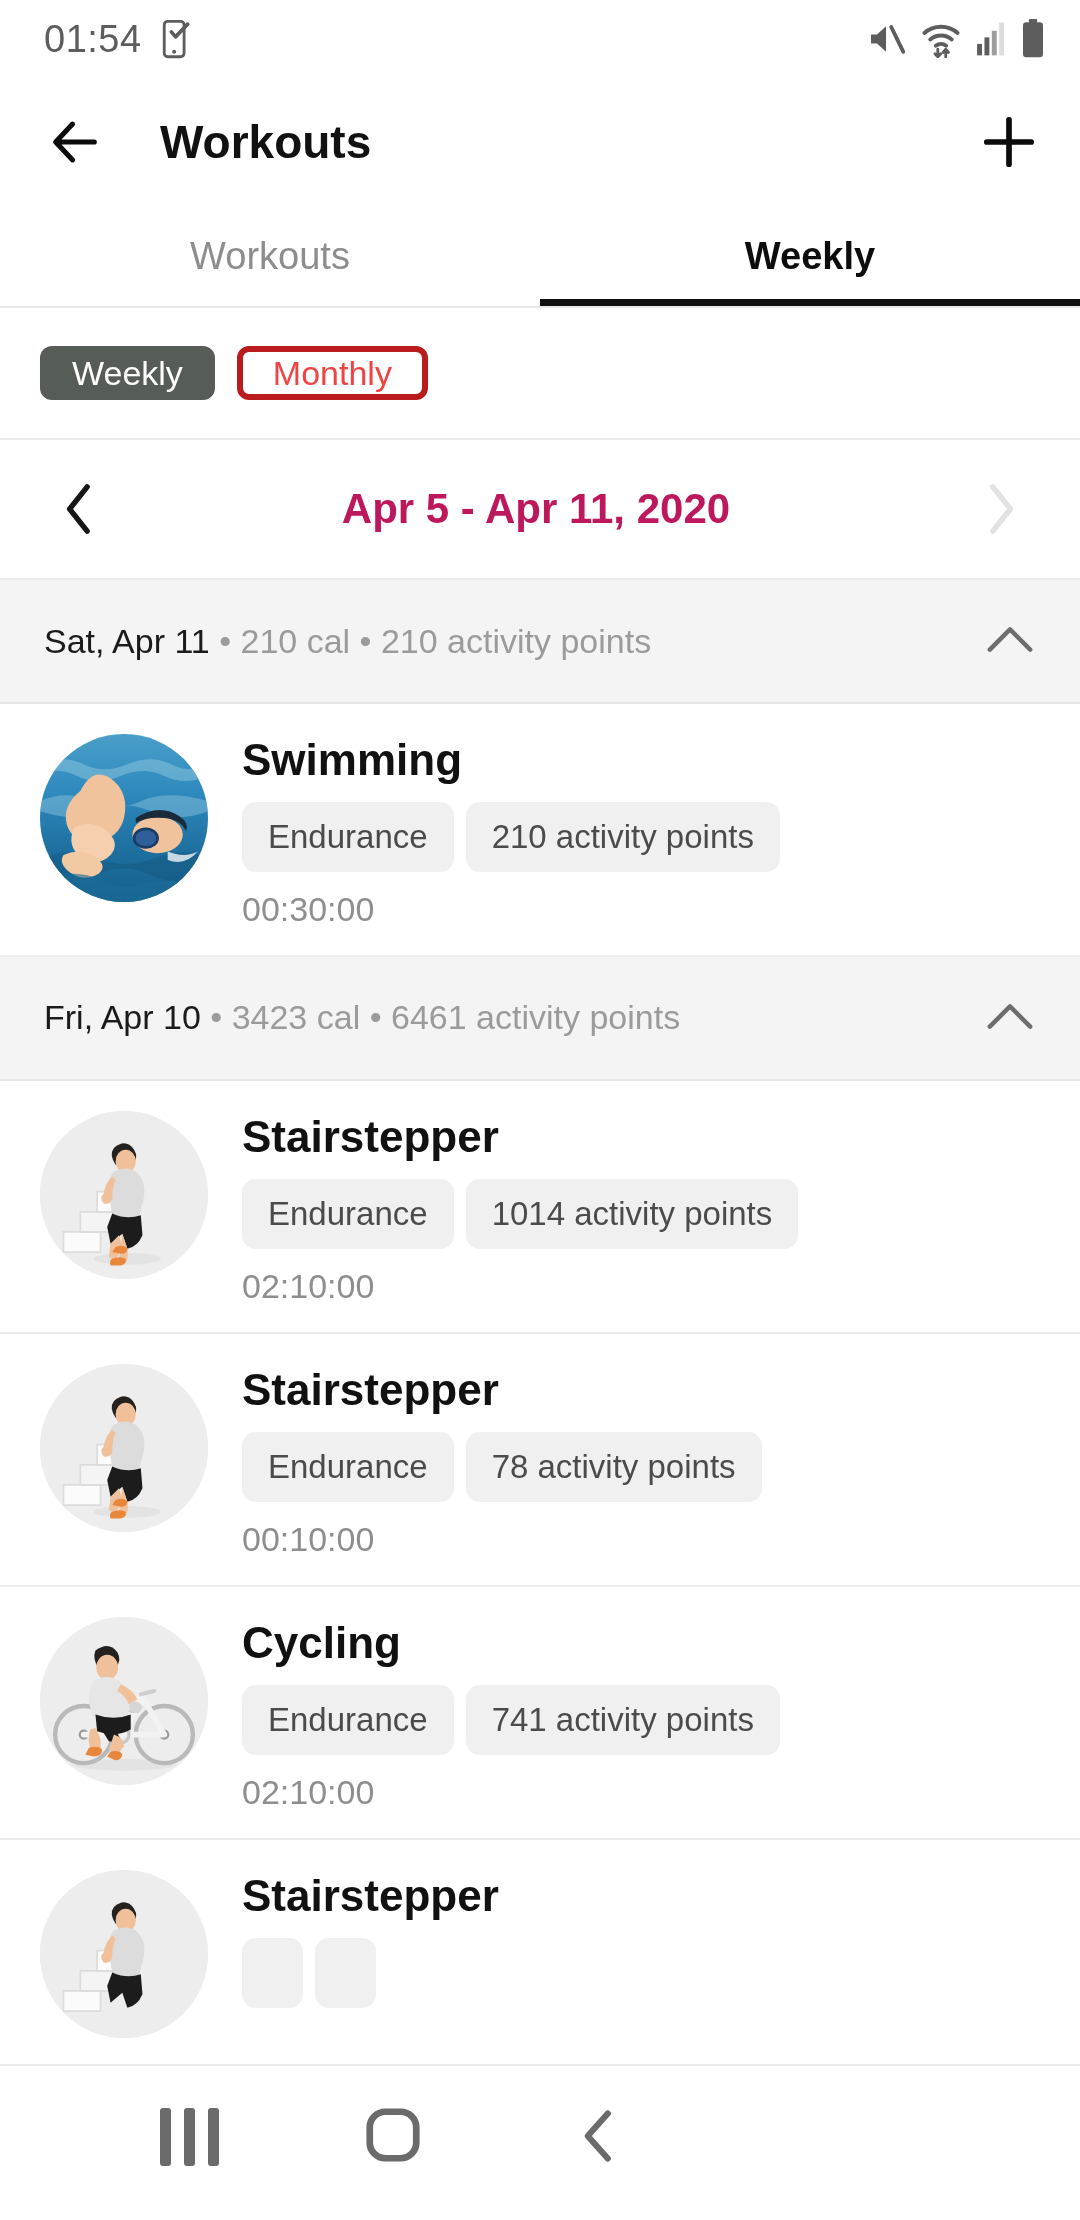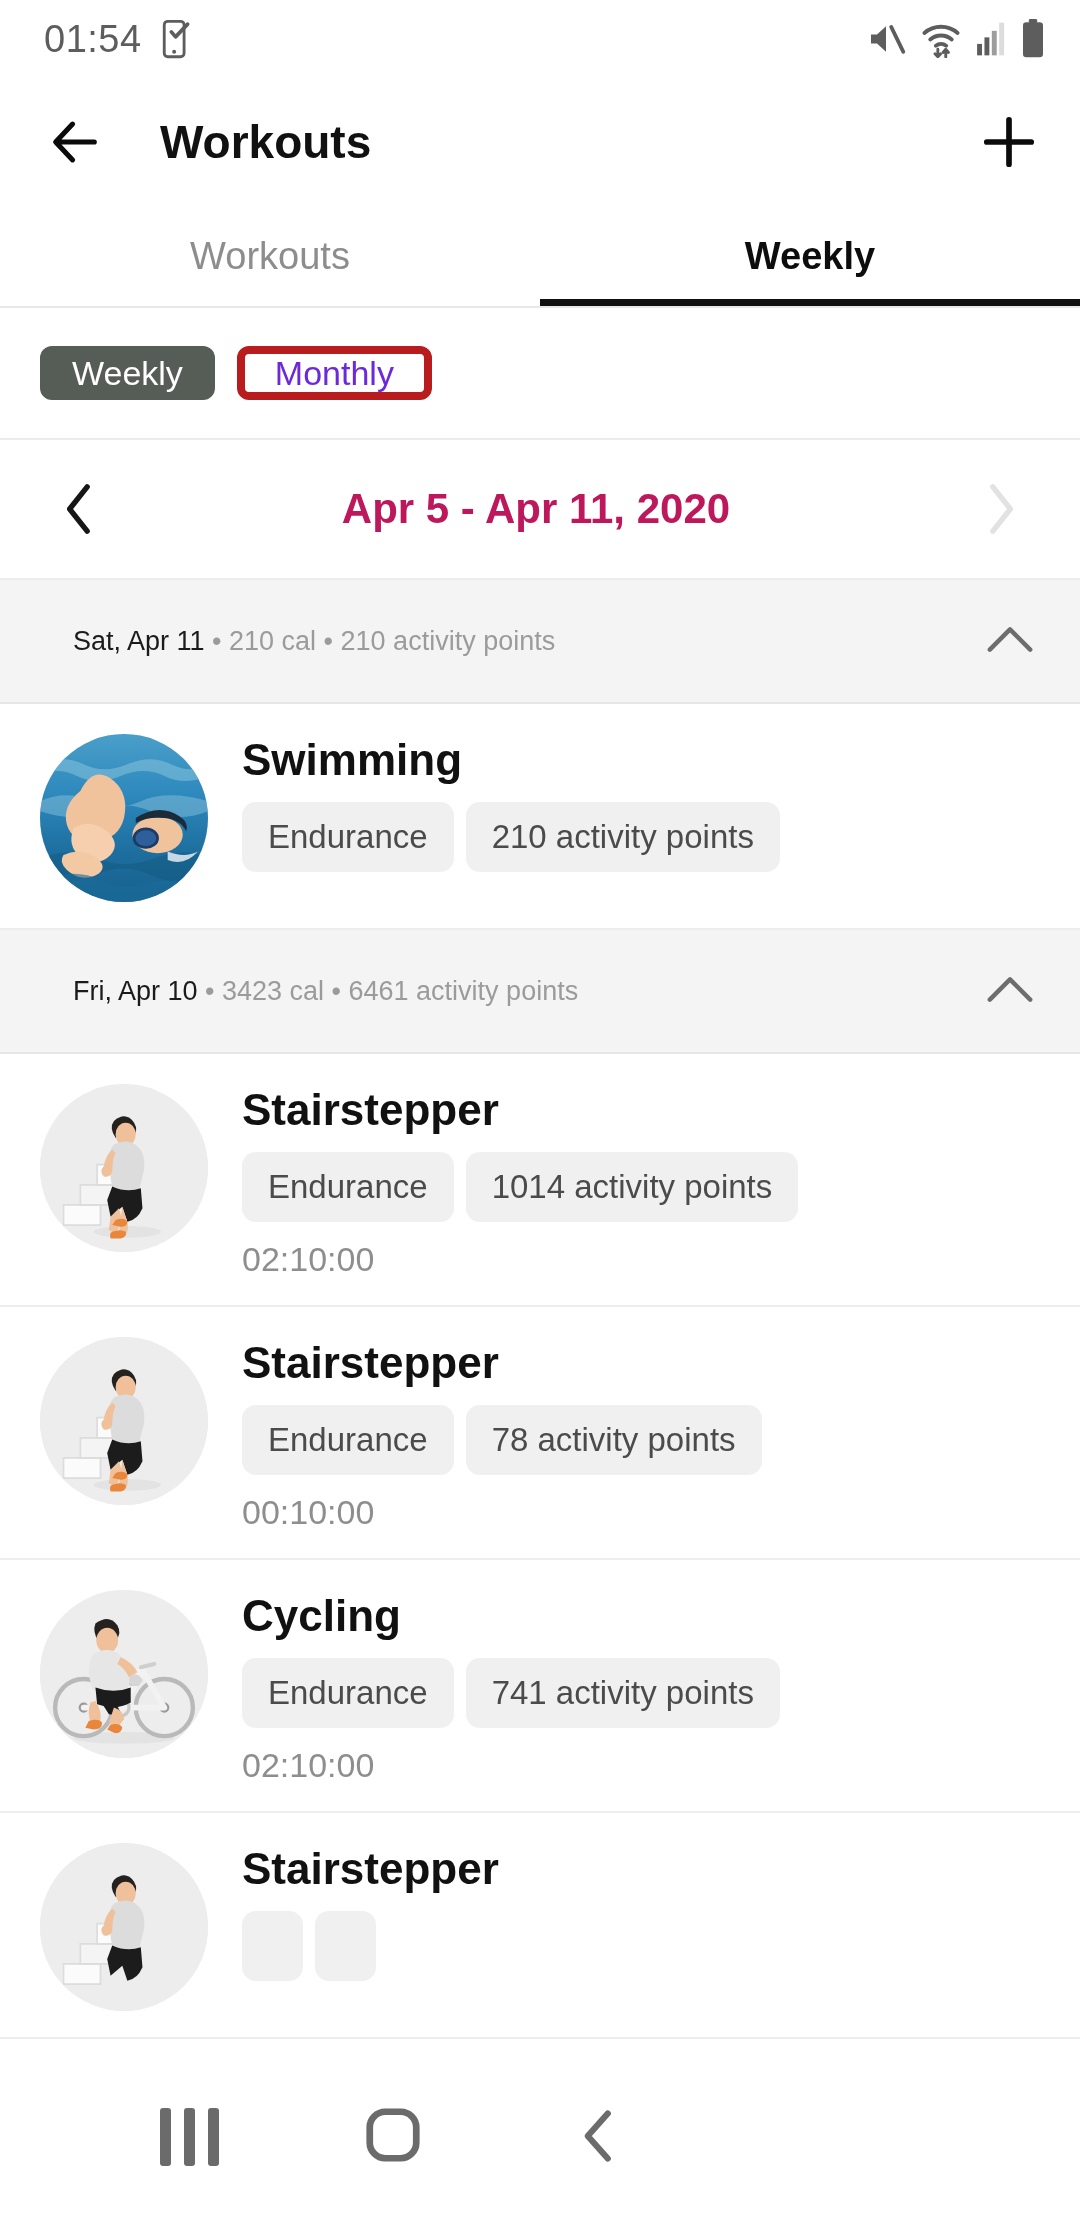--- a/index.html
+++ b/index.html
@@ -49,39 +49,39 @@
   .segment-row {
     height: 132px; display: flex; align-items: center; gap: 22px;
     padding: 0 40px; background: #fff;
     border-bottom: 2px solid #ececec;
   }
   .seg {
     height: 54px; display: flex; align-items: center; justify-content: center;
     padding: 0 30px; font-size: 34px; border-radius: 12px;
   }
   .seg.on { background: #565c56; color: #ffffff; border: 2px solid #565c56; }
-  .seg.off { background: #ffffff; color: #6d28d9; border: 8px solid #b91c1c; text-align: center; }
+  .seg.off { background: #ffffff; color: #ef4444; border: 6px solid #b91c1c; text-align: center; }
 
   
   .datenav {
     height: 140px; display: flex; align-items: center; padding: 0 52px;
     background: #fff; border-bottom: 2px solid #ececec;
   }
   .date-label {
     flex: 1 1 auto; text-align: center; font-size: 42px; font-weight: 700; color: #be185d;
     margin-left: -8px;
   }
   .chev { width: 54px; display: flex; align-items: center; justify-content: center; }
 
   
   .dayhdr {
     height: 124px; background: #f4f4f4; display: flex; align-items: center;
     padding: 0 44px; border-bottom: 2px solid #e6e6e6;
   }
-  .dayhdr-text { font-size: 27px; color: #9b9b9b; margin-left: 29px; }
+  .dayhdr-text { font-size: 34px; color: #9b9b9b; }
   .dayhdr-text b { color: #1b1b1b; font-weight: 400; }
   .dayhdr .collapse { margin-left: auto; }
 
   
   .row {
     display: flex; padding: 30px 40px 26px 40px; background: #fff;
     border-bottom: 2px solid #ededed; align-items: flex-start;
   }
   .thumb {
     width: 168px; height: 168px; border-radius: 50%; overflow: hidden;
@@ -229,20 +229,21 @@
         <path d="M76 70 q10 4 18 0 q-8 9 -18 5 z" fill="#ffffff" opacity=".75"></path>
         <path d="M6 86 q16 -6 30 1 q12 6 26 2 q10 -3 20 -1 v12 H0 z" fill="#1a6b98" opacity=".6"></path>
       </svg>
     </div>
     <div class="row-body">
       <div class="row-title">Swimming</div>
       <div class="chips">
         <div class="chip">Endurance</div>
         <div class="chip">210 activity points</div>
       </div>
+      <div class="row-dur">00:30:00</div>
     </div>
   </div>
 
   <div class="dayhdr">
     <div class="dayhdr-text">
       <b>Fri, Apr 10</b><span> • 3423 cal • 6461 activity points</span>
     </div>
     <div class="collapse">
       <svg width="52" height="34" viewBox="0 0 24 16">
         <path d="M2.5 13 L12 3.5 L21.5 13" fill="none" stroke="#6d6d6d" stroke-width="2.1" stroke-linecap="round" stroke-linejoin="round"></path>

